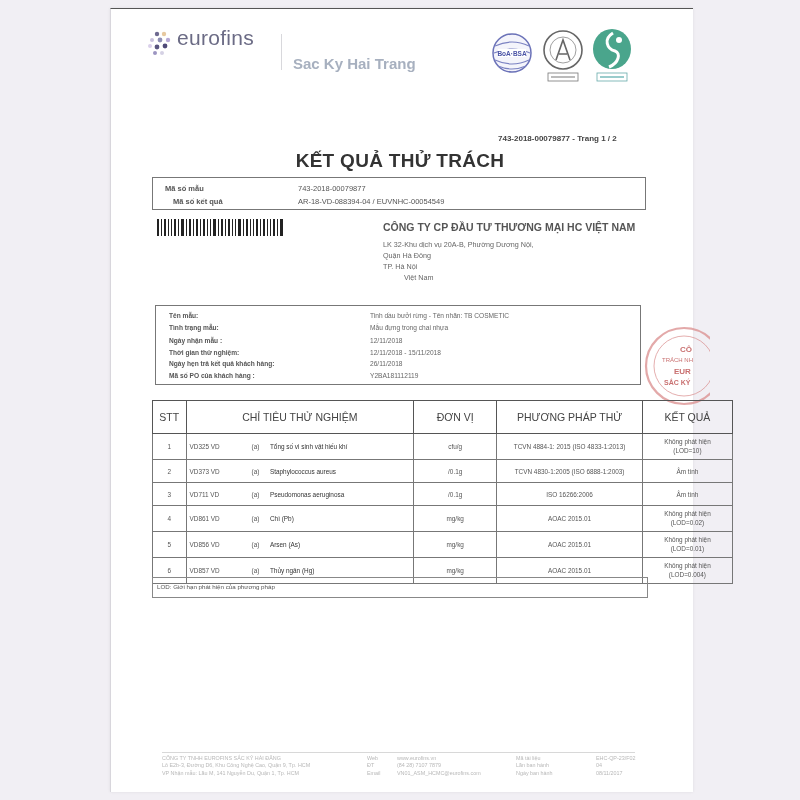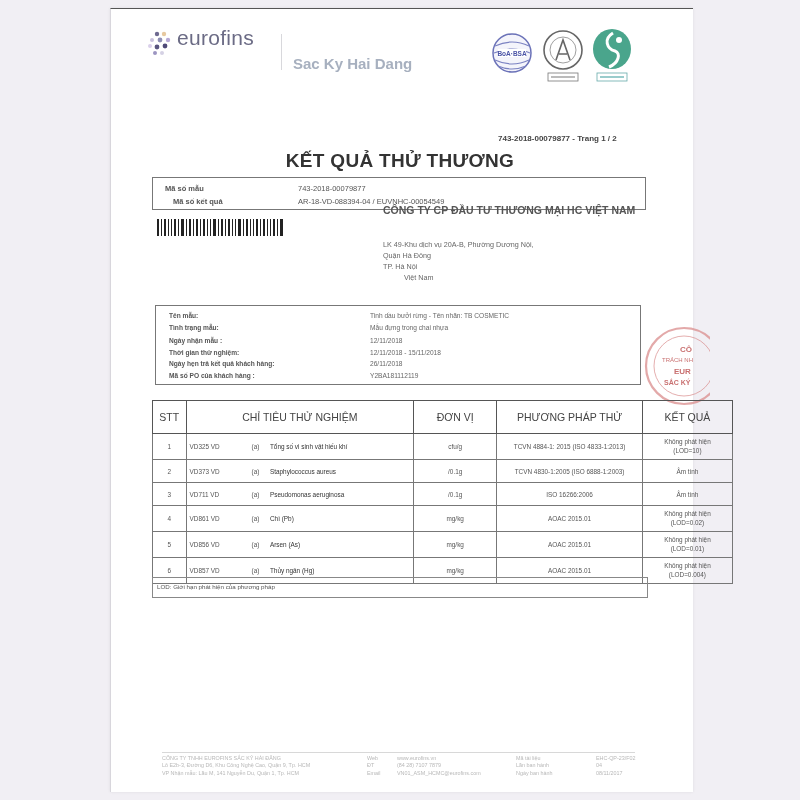--- a/index.html
+++ b/index.html
@@ -10,21 +10,21 @@
   .logo-text{position:absolute;left:177px;top:26px;font-size:21px;color:#6b6b85;letter-spacing:0.3px;}
   .logo-sep{position:absolute;left:281px;top:34px;width:1px;height:36px;background:#d8d8dc;}
   .logo-sub{position:absolute;left:293px;top:55px;font-size:15px;color:#a7b0bf;font-weight:bold;}
   .cert{position:absolute;}
   .pageref{position:absolute;left:498px;top:134px;font-size:8px;font-weight:bold;color:#444;}
   .title{position:absolute;left:0;width:800px;top:150px;text-align:center;font-size:19px;font-weight:bold;color:#333;letter-spacing:0.3px;}
   .box1{position:absolute;left:152px;top:177px;width:492px;height:31px;border:1px solid #777;}
   .lbl{font-size:7.5px;font-weight:bold;color:#555;}
   .val{font-size:7.5px;font-weight:normal;color:#555;}
   .barcode{position:absolute;left:157px;top:219px;width:126px;height:17px;}
-  .co-name{position:absolute;left:383px;top:204px;font-size:10.5px;font-weight:bold;color:#555;}
+  .co-name{position:absolute;left:383px;top:221px;font-size:10.5px;font-weight:bold;color:#555;}
   .addr{position:absolute;left:383px;font-size:7.2px;color:#666;}
   .box2{position:absolute;left:155px;top:305px;width:484px;height:78px;border:1px solid #777;}
   .s-lbl{position:absolute;left:13px;font-size:6.6px;color:#555;font-weight:bold;}
   .s-val{position:absolute;left:214px;font-size:6.6px;color:#666;}
   table.res{position:absolute;left:152px;top:400px;width:581px;border-collapse:collapse;}
   table.res th{font-size:10.5px;font-weight:normal;color:#444;border:1px solid #555;height:32px;padding:0;}
   table.res td{font-size:6.4px;color:#555;border:1px solid #777;padding:0 3px;height:22px;vertical-align:middle;}
   td.c{text-align:center;}
   td.stt{text-align:center;width:22px;}
   .code{display:inline-block;width:62px;}
@@ -48,21 +48,21 @@
     <circle cx="13" cy="10" r="2.4" fill="#8f8fb5"></circle>
     <circle cx="21" cy="10" r="2.2" fill="#b7a9d6"></circle>
   <circle cx="3" cy="16" r="2" fill="#dad0ea"></circle>
     <circle cx="10" cy="17" r="2.4" fill="#5a5680"></circle>
     <circle cx="18" cy="16" r="2.4" fill="#4f4a78"></circle>
   <circle cx="8" cy="23" r="2" fill="#9c95c1"></circle>
     <circle cx="15" cy="23" r="2" fill="#d5d1e4"></circle>
 </svg>
 <div class="logo-text">eurofins</div>
 <div class="logo-sep"></div>
-<div class="logo-sub">Sac Ky Hai Dang</div>
+<div class="logo-sub">Sac Ky Hai Trang</div>
 
 <svg class="cert" style="left:491px;top:32px;width:42px;height:42px;" viewBox="0 0 42 42">
   <circle cx="21" cy="21" r="19" fill="#f4f4fb" stroke="#6b72b8" stroke-width="1.5"></circle>
   <path d="M4 14 Q21 6 38 14 M3 21 Q21 13 39 21 M4 28 Q21 36 38 28 M7 34 Q21 40 35 34" stroke="#7b82c2" fill="none" stroke-width="1.2"></path>
   <rect x="7" y="17" width="28" height="8" fill="#fff"></rect>
   <text x="21" y="23.5" font-size="6.5" text-anchor="middle" fill="#4a53a6" font-family="Liberation Sans, sans-serif" font-weight="bold">BoA·BSA</text>
 </svg>
 <svg class="cert" style="left:540px;top:28px;width:46px;height:56px;" viewBox="0 0 46 56">
   <circle cx="23" cy="22" r="19" fill="#fff" stroke="#666" stroke-width="1.6"></circle>
   <circle cx="23" cy="22" r="13" fill="none" stroke="#888" stroke-width="0.8"></circle>
@@ -72,21 +72,21 @@
 </svg>
 <svg class="cert" style="left:589px;top:27px;width:46px;height:57px;" viewBox="0 0 46 57">
   <ellipse cx="23" cy="22" rx="19" ry="20" fill="#4aa58c"></ellipse>
   <path d="M24 6 C14 12 18 22 26 24 C32 26 30 36 20 40" stroke="#fff" stroke-width="3" fill="none"></path>
   <circle cx="30" cy="13" r="3" fill="#fff"></circle>
   <rect x="8" y="46" width="30" height="8" fill="#fff" stroke="#6aa" stroke-width="0.8"></rect>
   <rect x="11" y="49" width="24" height="2" fill="#9cc"></rect>
 </svg>
 
 <div class="pageref">743-2018-00079877 - Trang 1 / 2</div>
-<div class="title">KẾT QUẢ THỬ THƯƠNG</div>
+<div class="title">KẾT QUẢ THỬ TRÁCH</div>
 
 <div class="box1">
   <span class="abs lbl" style="left:12px;top:6px;">Mã số mẫu</span>
   <span class="abs val" style="left:145px;top:6px;">743-2018-00079877</span>
   <span class="abs lbl" style="left:4px;top:19px;padding-left:16px;">Mã số kết quả</span>
   <span class="abs val" style="left:145px;top:19px;">AR-18-VD-088394-04 / EUVNHC-00054549</span>
 </div>
 
 <svg class="barcode" viewBox="0 0 126 17" preserveAspectRatio="none">
   <g fill="#222">
@@ -123,21 +123,21 @@
       <rect x="106" y="0" width="2" height="17"></rect>
       <rect x="110" y="0" width="1" height="17"></rect>
     <rect x="113" y="0" width="1" height="17"></rect>
       <rect x="116" y="0" width="2" height="17"></rect>
       <rect x="120" y="0" width="1" height="17"></rect>
       <rect x="123" y="0" width="3" height="17"></rect>
   </g>
 </svg>
 
 <div class="co-name">CÔNG TY CP ĐẦU TƯ THƯƠNG MẠI HC VIỆT NAM</div>
-<div class="addr" style="top:240px;">LK 49-Khu dịch vụ 20A-B, Phường Dương Nội,</div>
+<div class="addr" style="top:240px;">LK 32-Khu dịch vụ 20A-B, Phường Dương Nội,</div>
 <div class="addr" style="top:251px;text-align:center;">Quận Hà Đông</div>
 <div class="addr" style="top:262px;">TP. Hà Nội</div>
 <div class="addr" style="top:273px;margin-left:21px;">Việt Nam</div>
 
 <div class="box2">
   <span class="s-lbl" style="top:6px;">Tên mẫu:</span>
   <span class="s-val" style="top:6px;">Tinh dầu bưởi rừng - Tên nhãn: TB COSMETIC</span>
   <span class="s-lbl" style="top:18px;">Tình trạng mẫu:</span>
   <span class="s-val" style="top:18px;">Mẫu đựng trong chai nhựa</span>
   <span class="s-lbl" style="top:31px;">Ngày nhận mẫu :</span>

